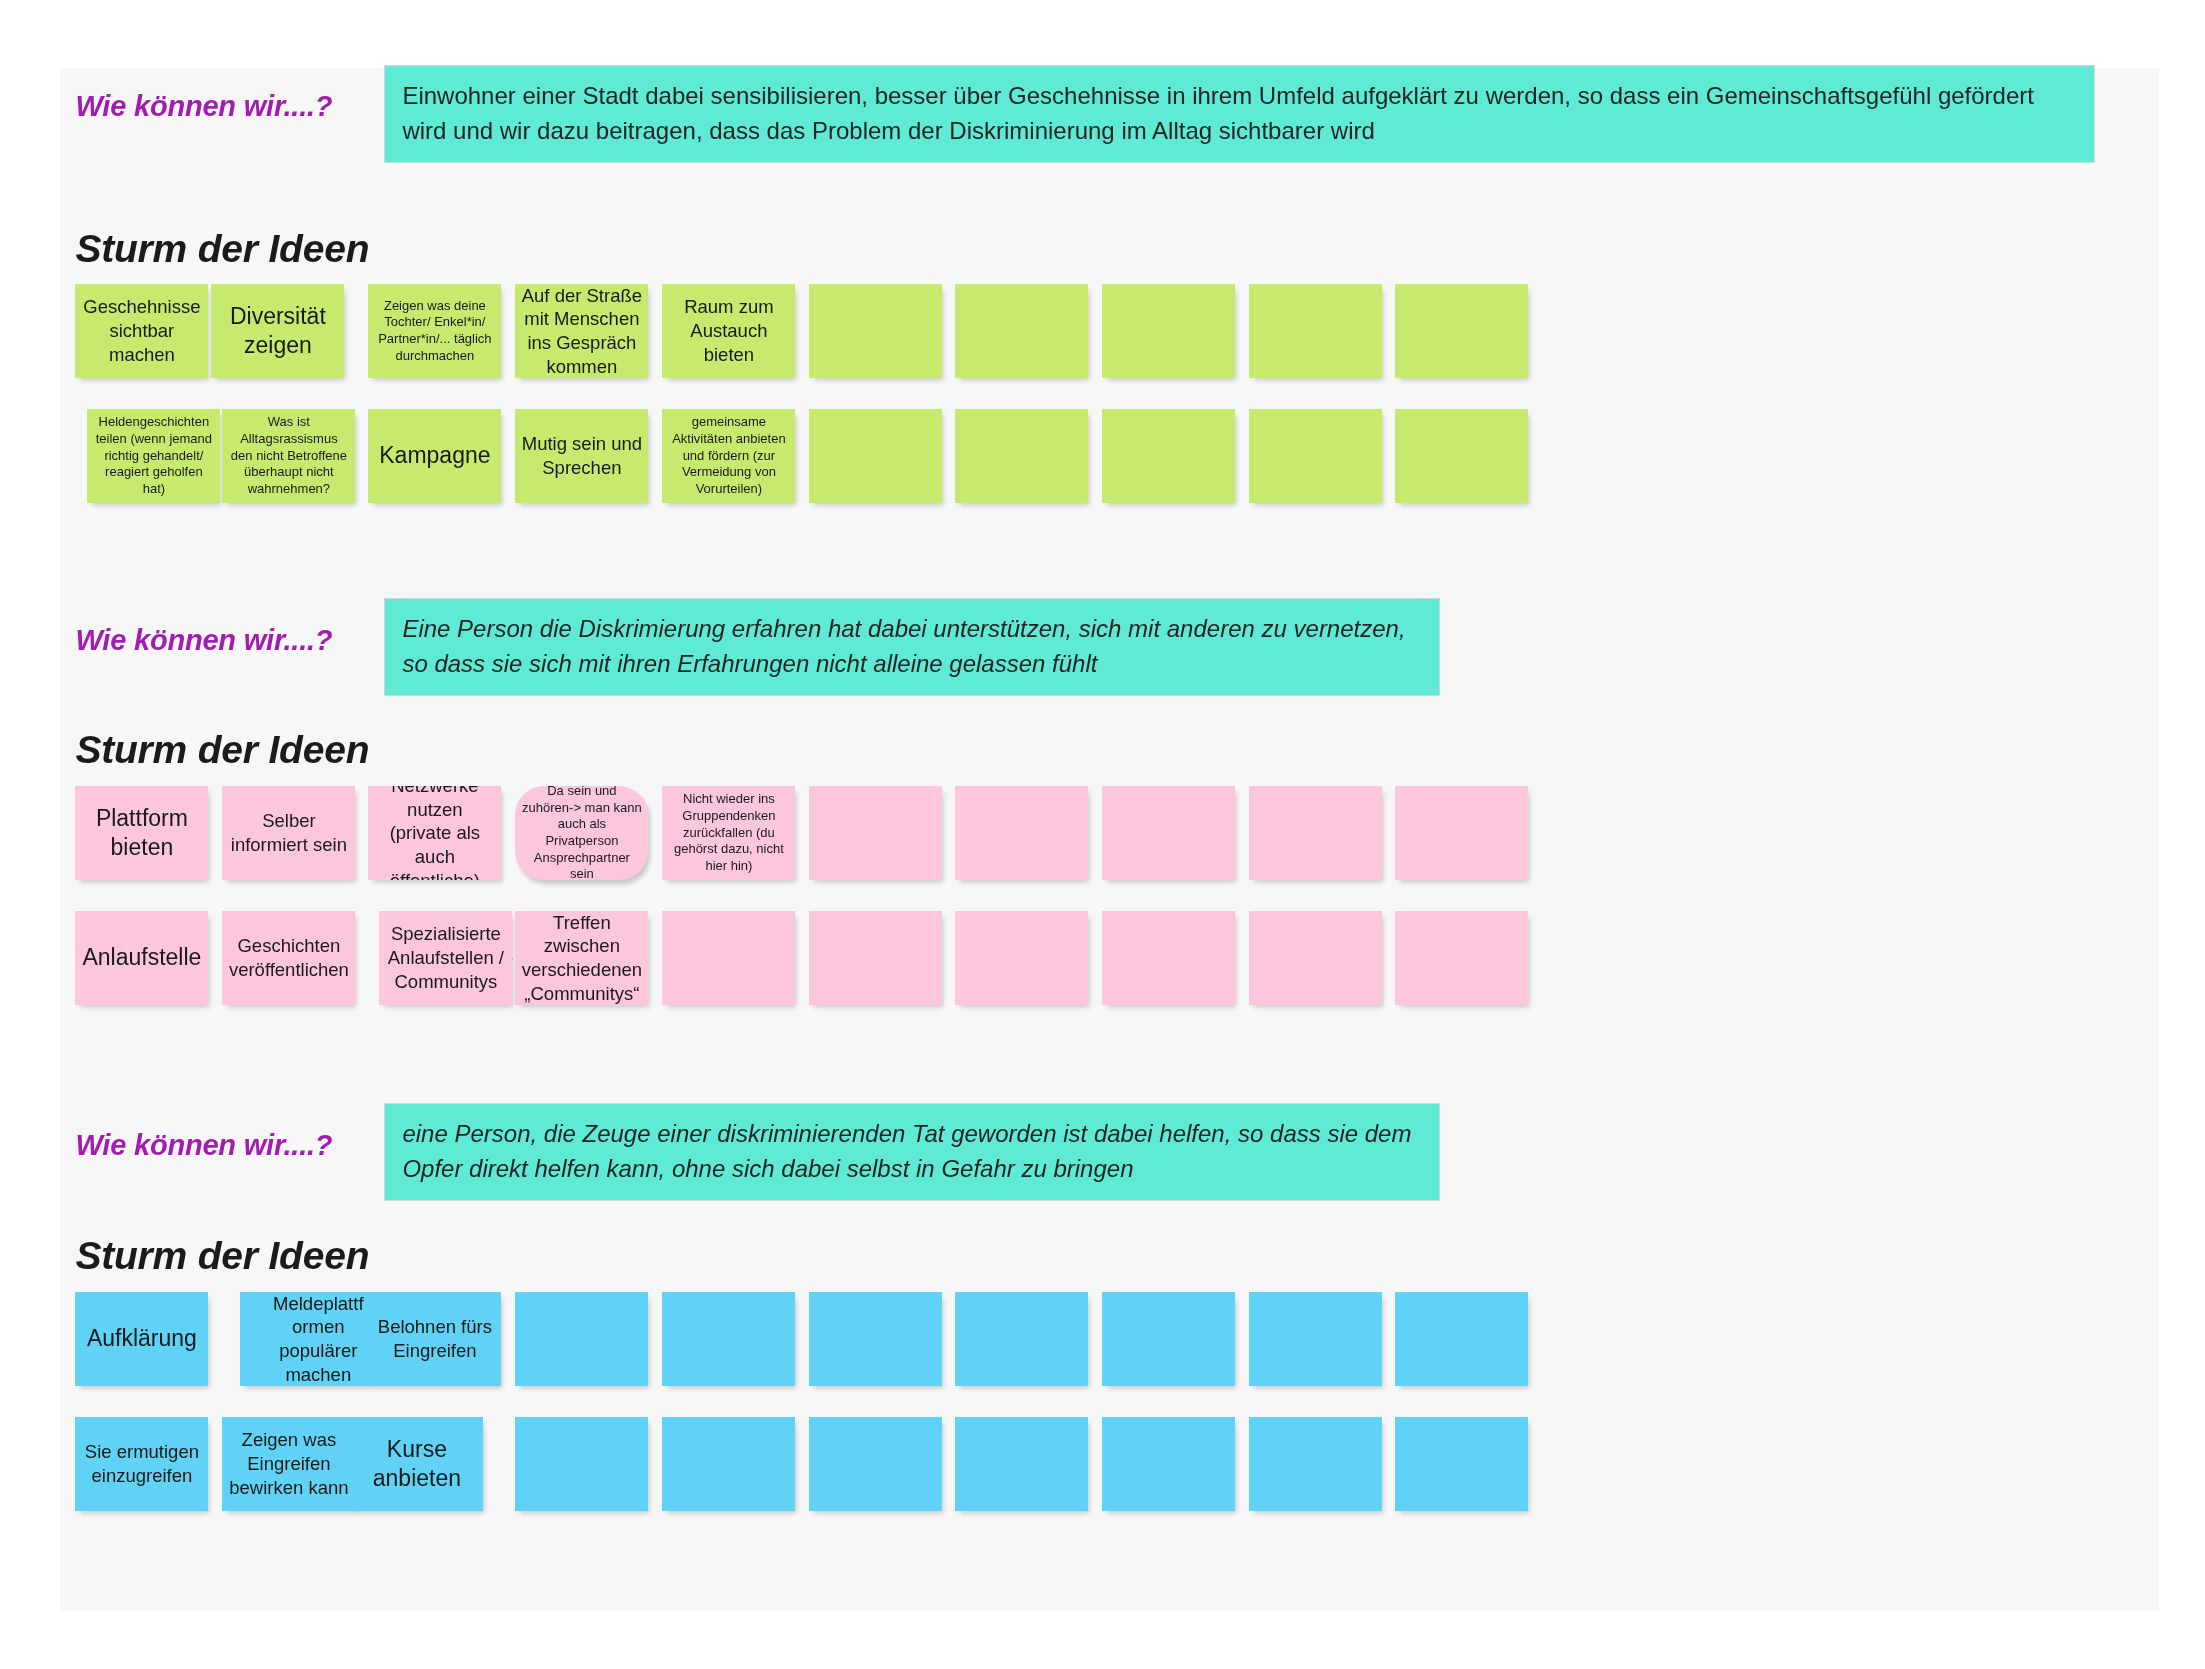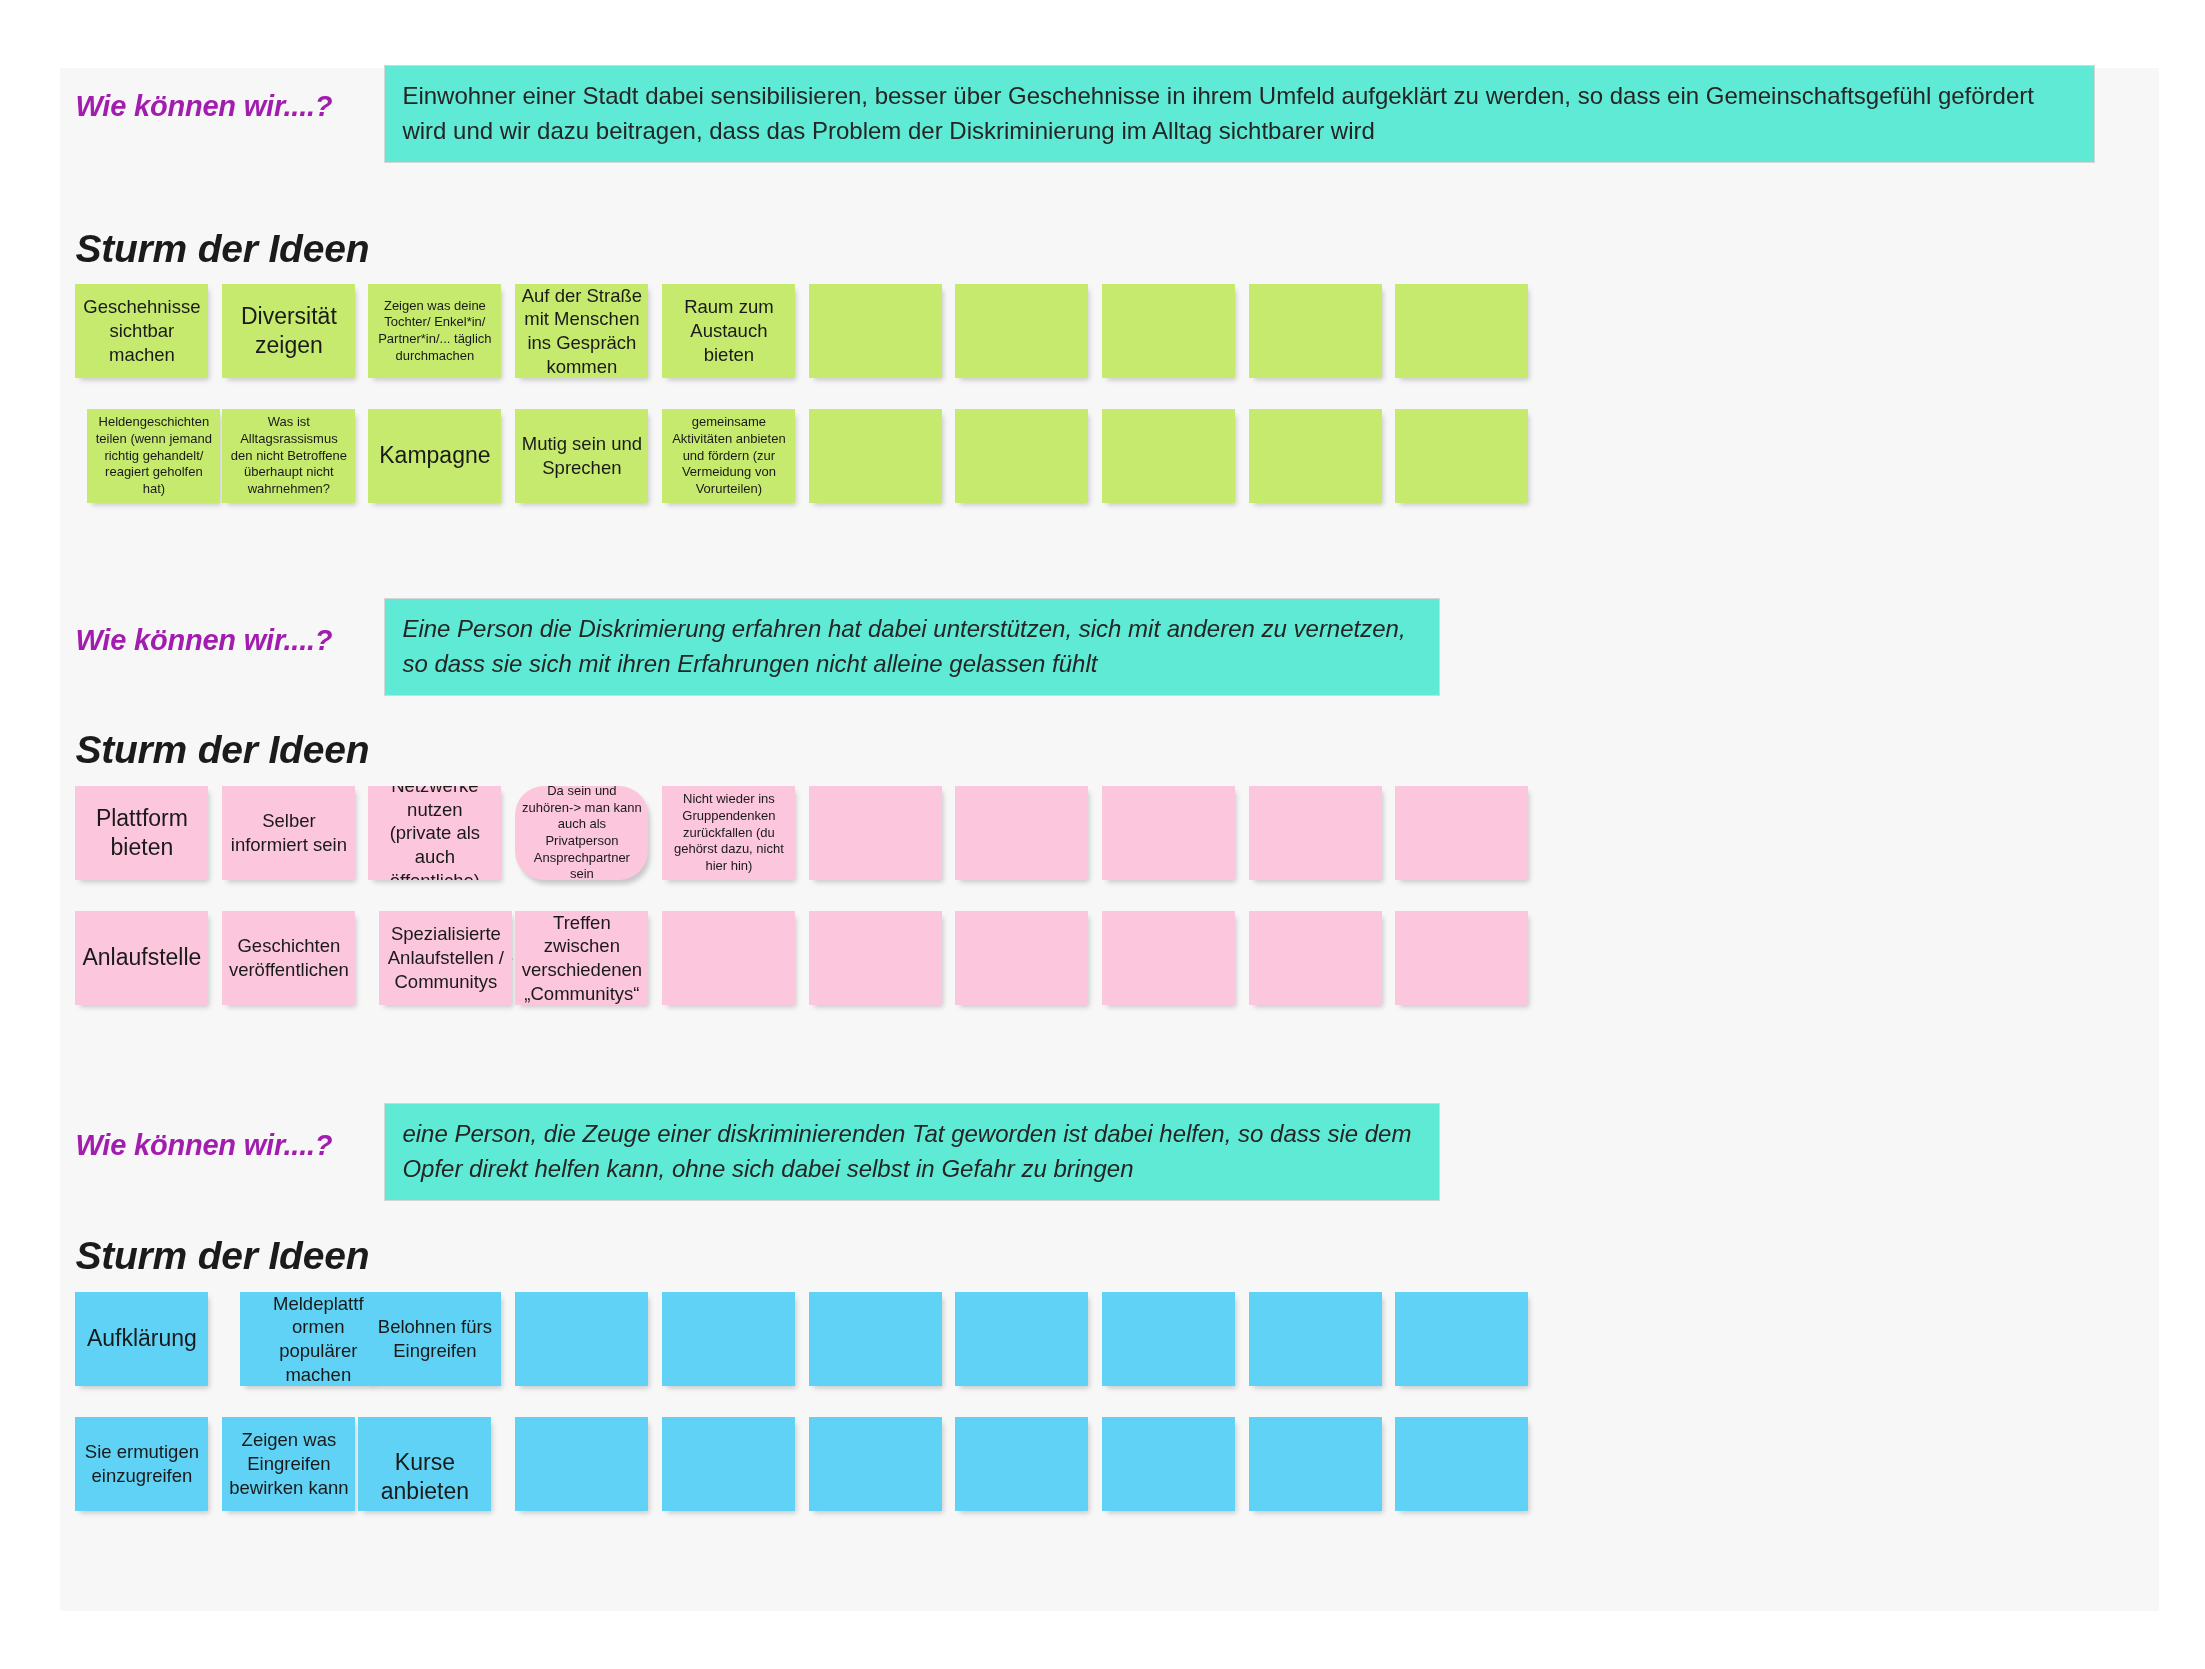--- a/index.html
+++ b/index.html
@@ -137,21 +137,21 @@
     </div>
   </div>
 
   <div class="sturm-label" style="left:15.4px; top:159px;">Sturm der Ideen</div>
 
   <div class="grid" style="top:216px;">
     <div class="note-row" id="s1r0">
         <div class="note green sz-md" style="left: 0px;">
           <span class="note-text">Geschehnisse sichtbar machen</span>
         </div>
-        <div class="note green sz-lg" style="left: 147px;">
+        <div class="note green sz-lg" style="left: 136px;">
           <span class="note-text">Diversität zeigen</span>
         </div>
         <div class="note green sz-sm" style="left: 293px;">
           <span class="note-text">Zeigen was deine Tochter/ Enkel*in/ Partner*in/... täglich durchmachen</span>
         </div>
         <div class="note green sz-md" style="left: 440px;">
           <span class="note-text">Auf der Straße mit Menschen ins Gespräch kommen</span>
         </div>
         <div class="note green sz-md" style="left: 587px;">
           <span class="note-text">Raum zum Austauch bieten</span>
@@ -328,21 +328,21 @@
           <span class="note-text"></span>
         </div>
       </div>
     <div class="note-row" id="s3r1">
         <div class="note blue sz-md" style="left: 0px;">
           <span class="note-text">Sie ermutigen einzugreifen</span>
         </div>
         <div class="note blue sz-md" style="left: 147px;">
           <span class="note-text">Zeigen was Eingreifen bewirken kann</span>
         </div>
-        <div class="note blue sz-lg" style="left: 283px; align-items: flex-end;">
+        <div class="note blue sz-lg" style="left: 275px;">
           <span class="note-text">Kurse anbieten</span>
         </div>
         <div class="note blue sz-md" style="left: 440px;">
           <span class="note-text"></span>
         </div>
         <div class="note blue sz-md" style="left: 587px;">
           <span class="note-text"></span>
         </div>
         <div class="note blue sz-md" style="left: 734px;">
           <span class="note-text"></span>

